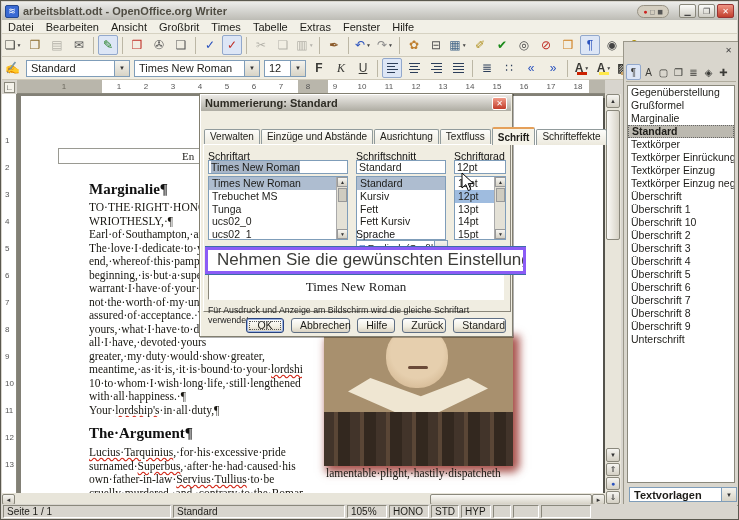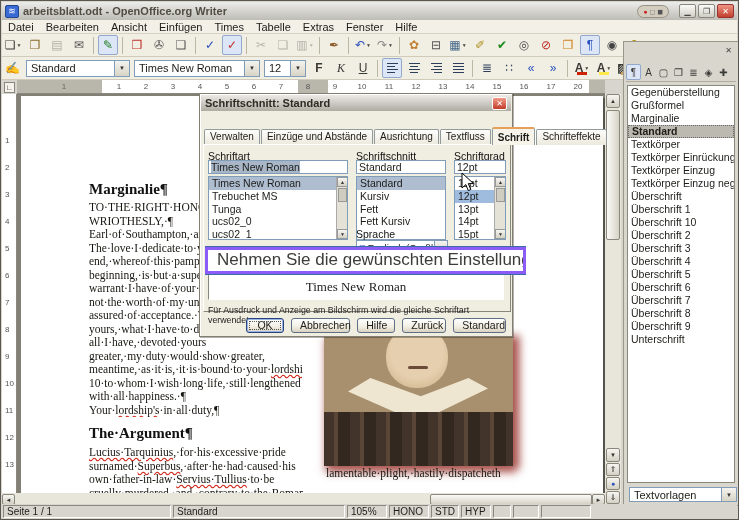--- a/index.html
+++ b/index.html
@@ -105,21 +105,21 @@
   #sidepanel .phead{position:absolute;left:0;top:0;right:0;height:20px;}
   #sidepanel .pclose{position:absolute;right:3px;top:2px;width:13px;height:13px;font-size:8px;color:#444;
     display:flex;align-items:center;justify-content:center;}
   #stylist-icons{position:absolute;left:2px;top:21px;right:2px;height:19px;display:flex;align-items:center;
     border-bottom:1px solid #b0ac9e;}
   #stylist-icons .tbtn{min-width:15px;height:16px;font-size:10px;margin:0;}
   #stylist-list{position:absolute;left:3px;top:43px;width:108px;height:398px;background:#fff;
     border:1px solid #8a887c;overflow:hidden;}
   .st-item{height:13px;line-height:13px;padding:0 3px;font-size:10.5px;white-space:nowrap;overflow:hidden;}
   .st-item.sel{background:#bcb9b0;font-weight:bold;border:1px dotted #666;line-height:11px;}
-  #sidepanel .combo{position:absolute;left:3px;top:445px;width:108px;height:15px;}
+  #sidepanel .combo{position:absolute;left:3px;top:445px;width:108px;height:15px;font-weight:bold;}
 
   
   #statusbar{position:absolute;left:1px;right:1px;bottom:1px;height:14px;background:#d8d5ce;
     display:flex;align-items:stretch;gap:2px;padding:1px 1px 0 1px;}
   .scell{border:1px solid;border-color:#8a887c #fff #fff #8a887c;font-size:10px;line-height:11px;
     padding:0 3px;white-space:nowrap;overflow:hidden;flex:none;}
 
   
   #dialog{position:absolute;left:198px;top:92px;width:314px;height:244px;background:#f0ede1;
     border:1px solid #827f70;box-shadow:1px 1px 0 rgba(0,0,0,.3),inset 1px 1px 0 #fff;z-index:10;}
@@ -186,21 +186,21 @@
     </span>
     <span class="wbtn">▁</span>
     <span class="wbtn">❐</span>
     <span class="wbtn close">✕</span>
   </div>
 
   <div id="menubar">
       <span class="menu-item">Datei</span>
       <span class="menu-item">Bearbeiten</span>
       <span class="menu-item">Ansicht</span>
-      <span class="menu-item">Einfügen</span>
+      <span class="menu-item">Großbrit</span>
       <span class="menu-item">Times</span>
       <span class="menu-item">Tabelle</span>
       <span class="menu-item">Extras</span>
       <span class="menu-item">Fenster</span>
       <span class="menu-item">Hilfe</span>
     </div>
   <div id="toolbar1" class="toolbar">
       <span class="tbtn">
         <span>❏</span>
         <span class="ddv">▼</span>
@@ -408,40 +408,43 @@
       <span class="rnum" style="left: 291px;">8</span>
       <span class="rnum" style="left: 318px;">9</span>
       <span class="rnum" style="left: 345px;">10</span>
       <span class="rnum" style="left: 372px;">11</span>
       <span class="rnum" style="left: 399px;">12</span>
       <span class="rnum" style="left: 426px;">13</span>
       <span class="rnum" style="left: 453px;">14</span>
       <span class="rnum" style="left: 480px;">15</span>
       <span class="rnum" style="left: 507px;">16</span>
       <span class="rnum" style="left: 534px;">17</span>
-      <span class="rnum" style="left: 561px;">20</span>
+      <span class="rnum" style="left: 561px;">18</span>
     </div>
   <div id="vruler">
       <span class="vnum" style="top: 42px;">1</span>
       <span class="vnum" style="top: 69px;">2</span>
       <span class="vnum" style="top: 96px;">3</span>
       <span class="vnum" style="top: 123px;">4</span>
       <span class="vnum" style="top: 150px;">5</span>
       <span class="vnum" style="top: 177px;">6</span>
       <span class="vnum" style="top: 204px;">7</span>
       <span class="vnum" style="top: 231px;">8</span>
       <span class="vnum" style="top: 258px;">9</span>
       <span class="vnum" style="top: 285px;">10</span>
       <span class="vnum" style="top: 312px;">11</span>
       <span class="vnum" style="top: 339px;">12</span>
       <span class="vnum" style="top: 366px;">13</span>
     </div>
 
   <div id="doc-clip">
     <div class="page"></div>
+    <div class="header-frame">
+      <span>En</span>
+    </div>
     <div class="doc-h" style="top:87px">Marginalie¶</div>
     <div id="para1" class="doc-col" style="top:107px">
         <div class="docline"><span>TO·THE·RIGHT·HONO</span></div>
         <div class="docline"><span>WRIOTHESLY,·¶</span></div>
         <div class="docline"><span>Earl·of·Southampton,·and</span></div>
         <div class="docline"><span>The·love·I·dedicate·to·y</span></div>
         <div class="docline"><span>end,·whereof·this·pamp</span></div>
         <div class="docline"><span>beginning,·is·but·a·super</span></div>
         <div class="docline"><span>warrant·I·have·of·your·ho</span></div>
         <div class="docline"><span>not·the·worth·of·my·untut</span></div>
@@ -535,21 +538,21 @@
       <span class="scell" style="width: 40px;">HONO</span>
       <span class="scell" style="width: 28px;">STD</span>
       <span class="scell" style="width: 30px;">HYP</span>
       <span class="scell" style="width: 18px;"></span>
       <span class="scell" style="width: 26px;"></span>
       <span class="scell" style="width: 50px;"></span>
     </div>
 
   <div id="dialog">
     <div class="dlg-title">
-      <span class="t">Schriftschnitt: Standard</span>
+      <span class="t">Nummerierung: Standard</span>
       <span class="dlg-close">✕</span>
     </div>
     <div id="tabs2" class="tabsrow">
         <span class="tab">Verwalten</span>
         <span class="tab">Einzüge und Abstände</span>
         <span class="tab">Ausrichtung</span>
         <span class="tab">Textfluss</span>
         <span class="tab active">Schrift</span>
         <span class="tab">Schrifteffekte</span>
       </div>

